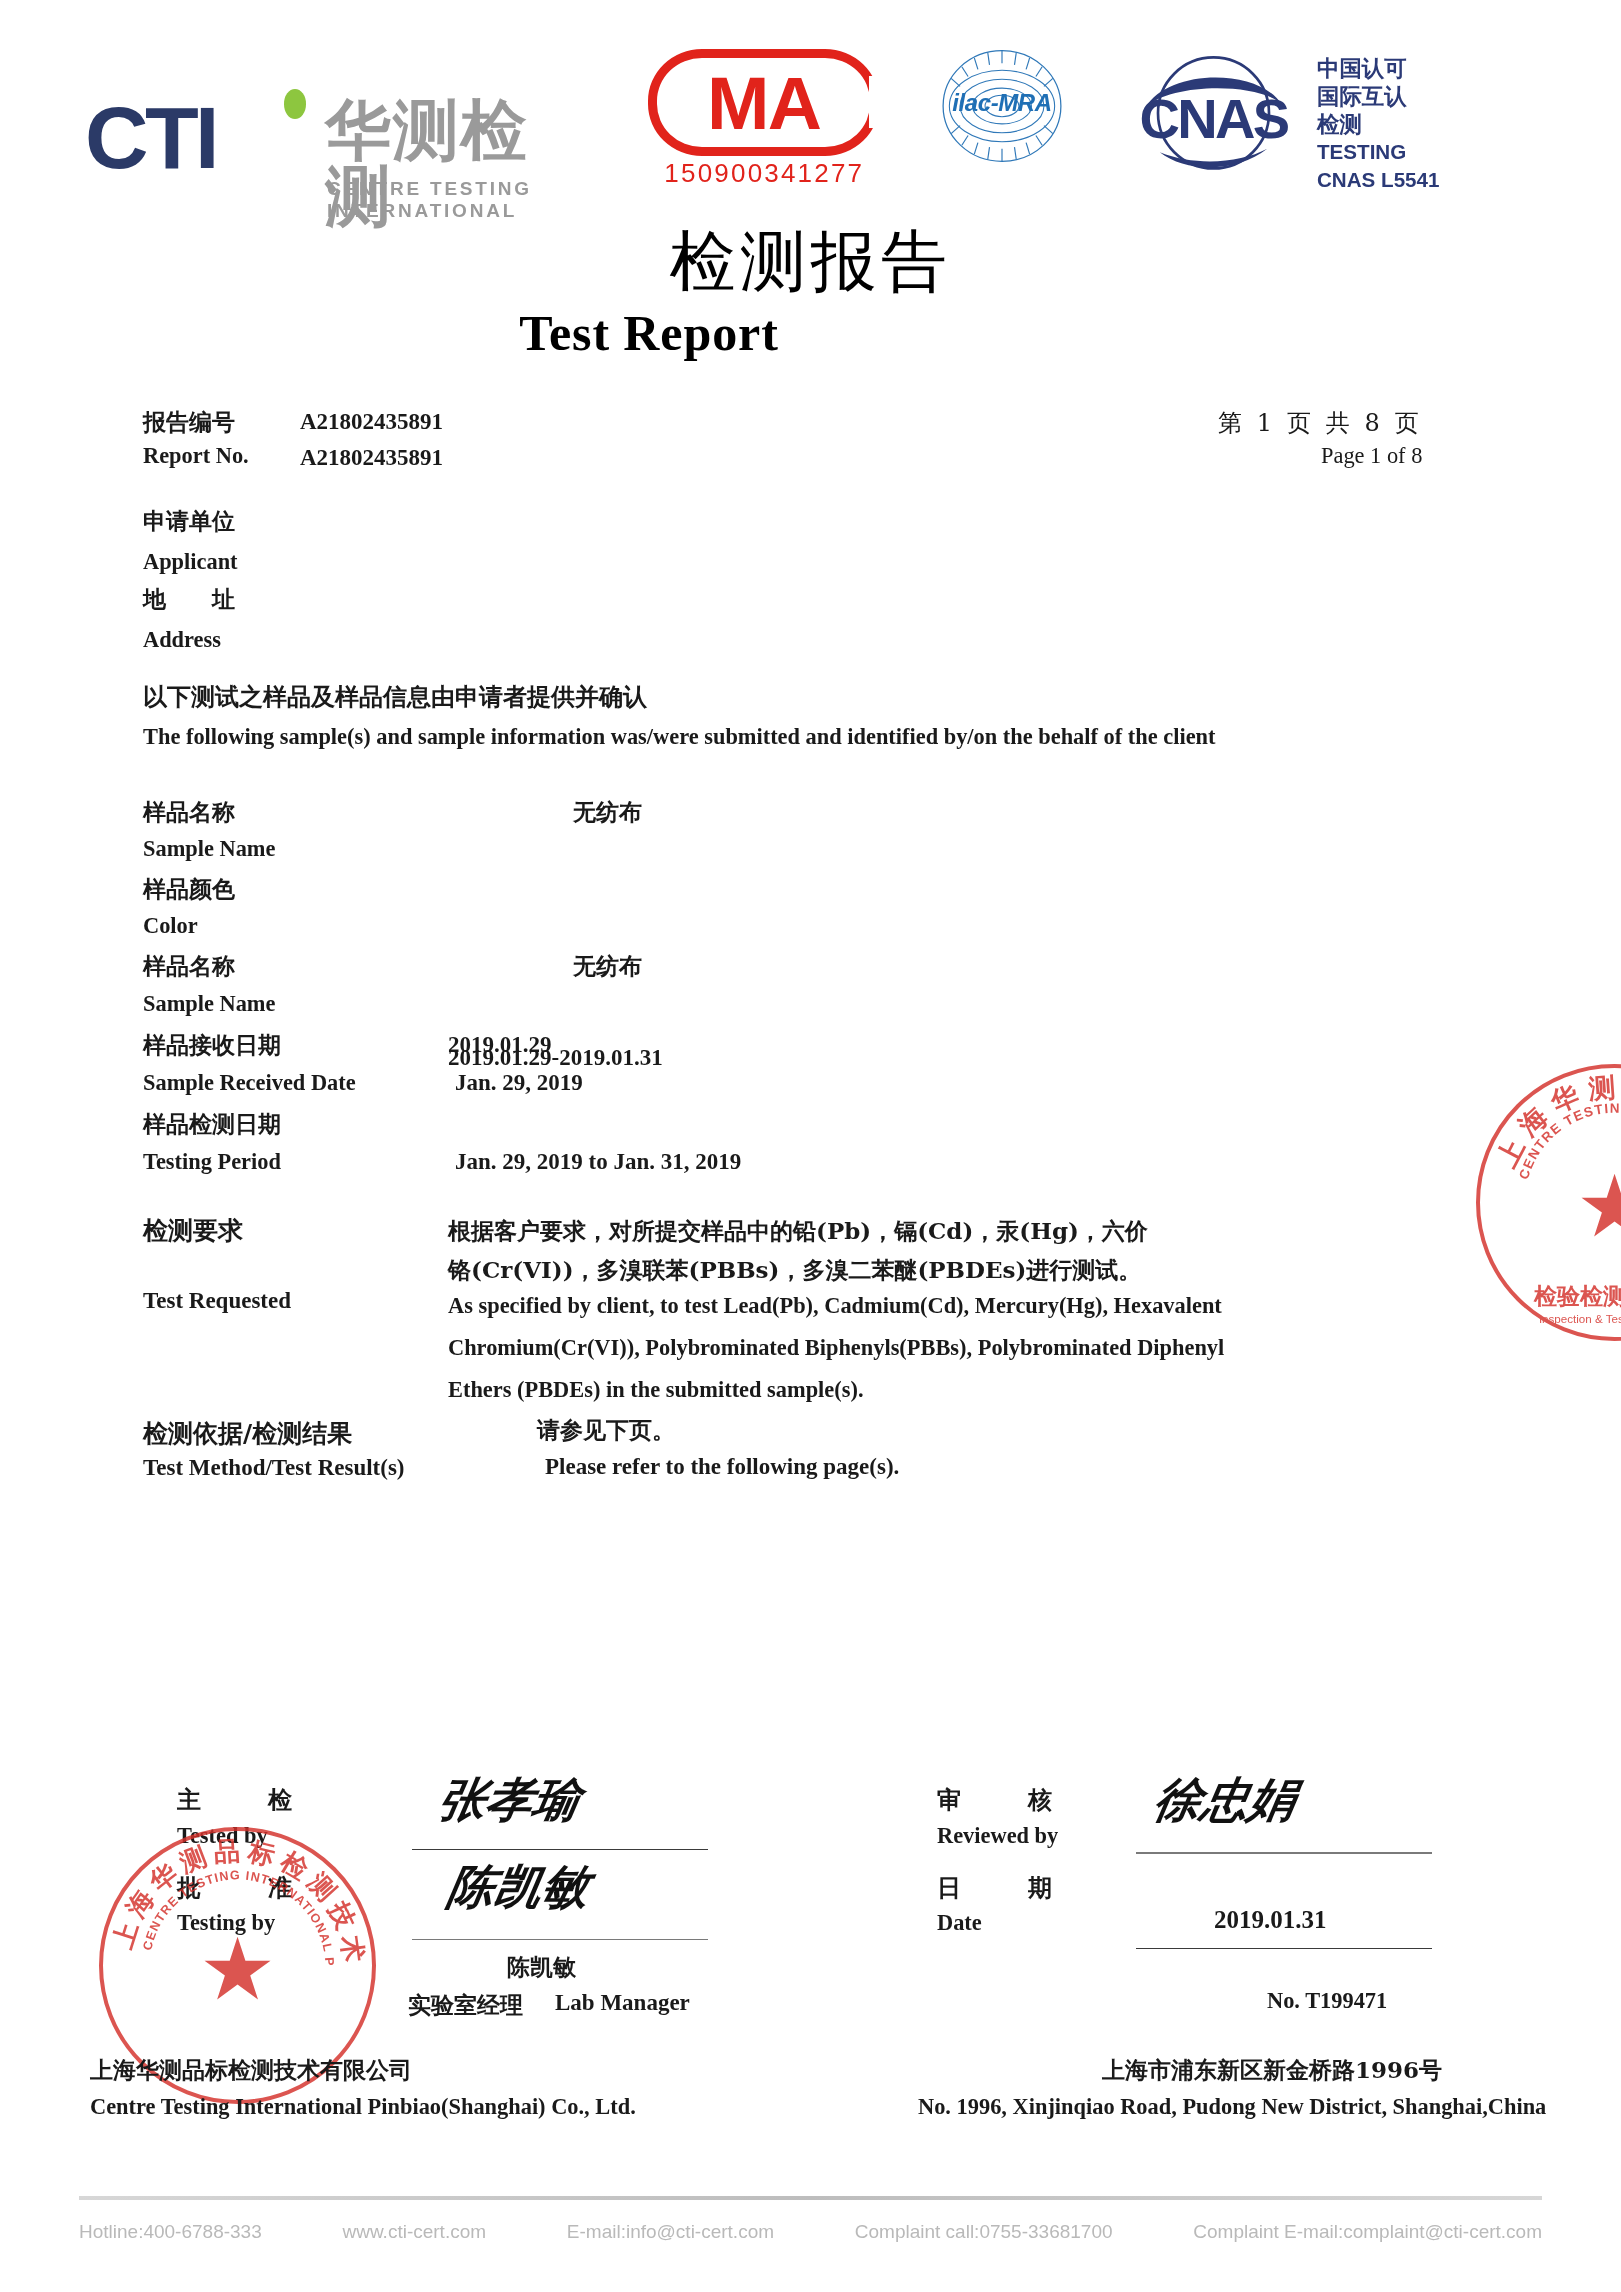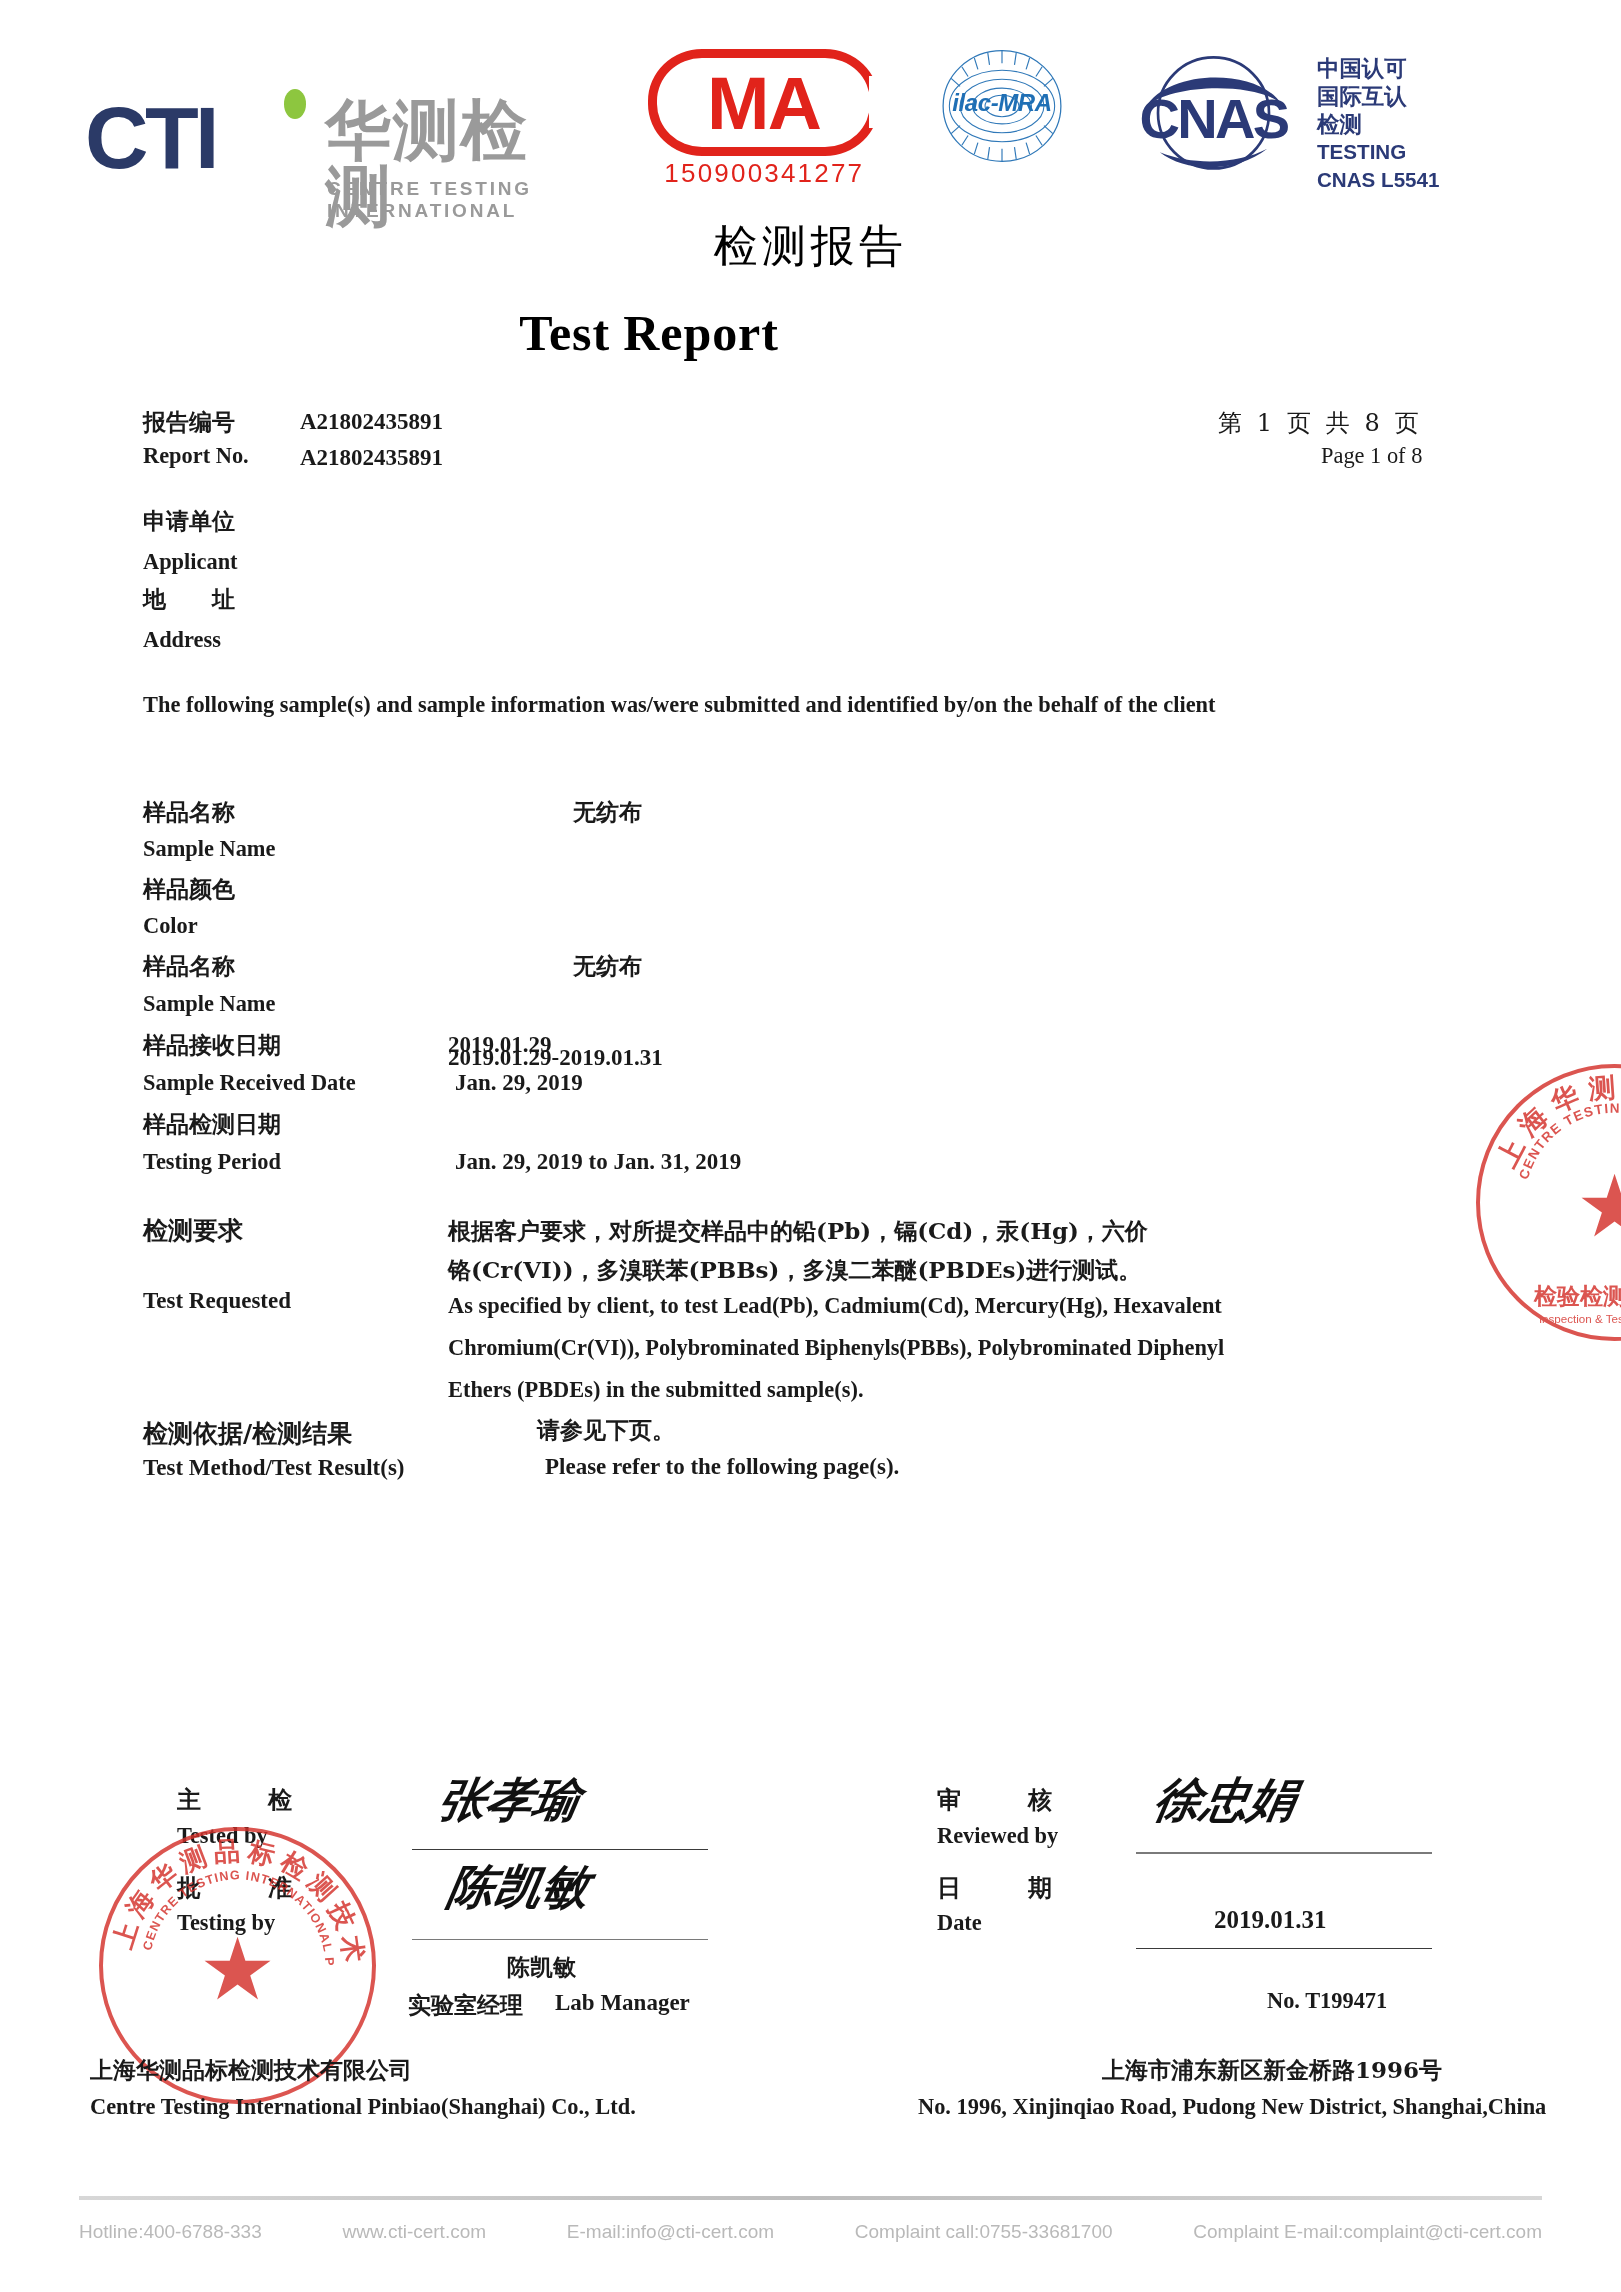--- a/index.html
+++ b/index.html
@@ -76,21 +76,21 @@
   .cnas-text{
     position:absolute;left:1317px;top:36px;
     font-family:"DejaVu Sans",sans-serif;
     font-size:22.4px;color:#2b3a77;line-height:28px;font-weight:bold;
   }
   .cnas-text .en{font-family:"Liberation Sans","DejaVu Sans",sans-serif;font-size:20.6px;}
 
   
   .title-cn{
     position:absolute;left:0;top:217px;width:1621px;text-align:center;
-    font-family:"DejaVu Serif",serif;font-size:44px;letter-spacing:4.5px;color:#000;
+    font-family:"DejaVu Serif",serif;font-size:66px;letter-spacing:4.5px;color:#000;
   }
   .title-en{
     position:absolute;left:0;top:304px;width:1298px;text-align:center;
     font-family:"Liberation Serif","DejaVu Serif",serif;
     font-size:50px;font-weight:bold;color:#000;letter-spacing:0.9px;
   }
 
   
   .lbl-cn{font-family:"DejaVu Serif",serif;font-size:23px;}
   .lbl-cn.b{font-weight:bold;}
@@ -236,20 +236,21 @@
 
   <div class="abs lbl-cn b" style="left:143px;top:506px;">申请单位</div>
   <div class="abs val-cn" style="left:448px;top:506px;"></div>
   <div class="abs lbl-en b" style="left:143px;top:549px;">Applicant</div>
 
   <div class="abs lbl-cn b" style="left:143px;top:584px;">地　　址</div>
   <div class="abs val-cn" style="left:448px;top:584px;"></div>
   <div class="abs lbl-en b" style="left:143px;top:627px;">Address</div>
 
   <div class="note-blk">
+    <div class="note-cn">以下测试之样品及样品信息由申请者提供并确认</div>
     <div class="note-en">The following sample(s) and sample information was/were submitted and identified by/on the behalf of the client</div>
   </div>
 
   <div class="abs lbl-cn" style="left:143px;top:797px;">样品名称</div>
   <div class="abs val-cn" style="left:573px;top:797px;">无纺布</div>
   <div class="abs lbl-en" style="left:143px;top:836px;">Sample Name</div>
 
   <div class="abs lbl-cn" style="left:143px;top:874px;">样品颜色</div>
   <div class="abs val-cn" style="left:573px;top:874px;"></div>
   <div class="abs lbl-en" style="left:143px;top:913px;">Color</div>

